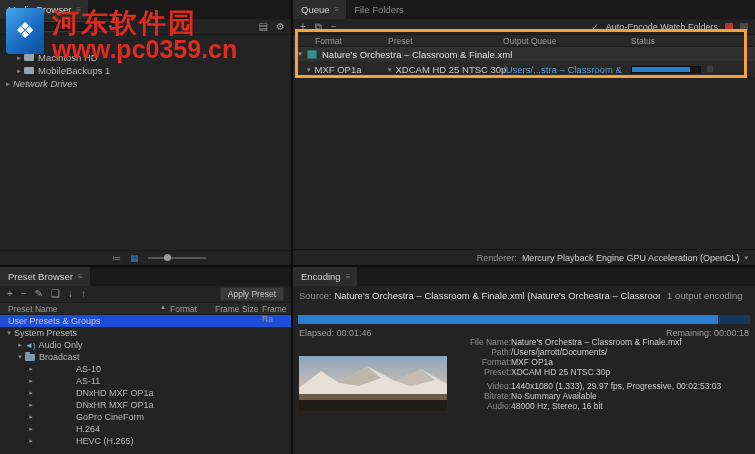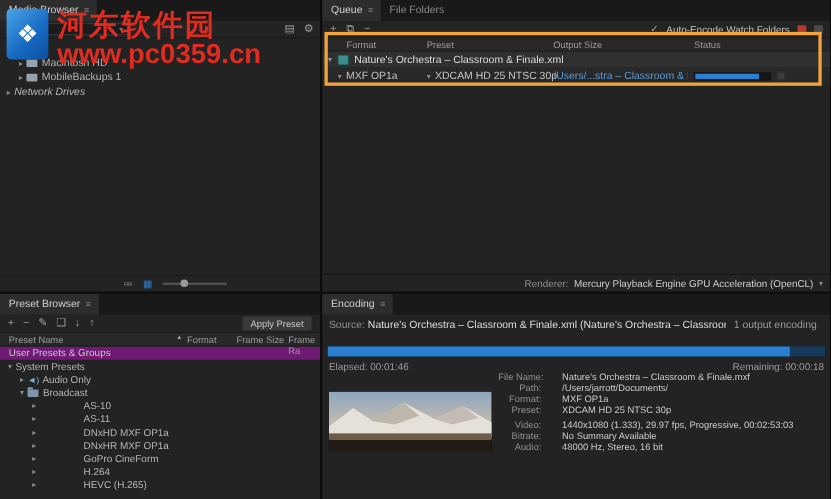--- a/index.html
+++ b/index.html
@@ -81,21 +81,21 @@
   .pb-toolbar { height:17px; display:flex; align-items:center; gap:8px; padding:0 7px;
     border-bottom:1px solid #1b1b1b; }
   .apply-btn { margin-left:auto; background:#3a3a3a; border:1px solid #2c2c2c; border-radius:2px;
     color:#c6c6c6; font-size:8.5px; padding:1px 7px; }
   .pb-colhead { position:relative; height:12px; background:#282828; border-bottom:1px solid #1d1d1d;
     color:#9a9a9a; font-size:8.5px; }
   .pb-colhead span { position:absolute; top:1px; }
   .pc-name { left:8px; } .pc-sort { left:160px; font-size:6px; top:3px; }
   .pc-format { left:170px; } .pc-size { left:215px; } .pc-rate { left:262px; }
   .prow { display:flex; align-items:center; height:12px; color:#b5b5b5; font-size:9px; }
-  .prow.group { background:#701a75; color:#c8c8c8; padding-left:8px; }
+  .prow.group { background:#1d4ed8; color:#c8c8c8; padding-left:8px; }
   .prow .arw { width:10px; text-align:center; color:#8a8a8a; font-size:7px; flex:none; }
   .pind0 { padding-left:4px; } .pind1 { padding-left:15px; } .pind2 { padding-left:26px;gap:40px; }
   .audio-icon { color:#7fb2d9; font-size:8px; margin-right:3px; }
   .folder-icon { position:relative; width:10px; height:7px; background:#7d96ab; border-radius:1px;
     margin-right:4px; flex:none; }
   .folder-icon::before { content:""; position:absolute; top:-2px; left:0; width:5px; height:2px;
     background:#7d96ab; border-radius:1px 1px 0 0; }
 
   
   .enc-body { position:relative; height:168px; }
@@ -107,21 +107,21 @@
   .enc-bar { position:absolute; left:5px; right:5px; top:29px; height:9px; background:#15395c; }
   .enc-times { position:absolute; left:6px; right:6px; top:42px; display:flex;
     justify-content:space-between; color:#9a9a9a; font-size:9px; }
   .enc-preview-label { position:absolute; left:6px; top:57px; display:flex; gap:5px; align-items:center;
     color:#c0c0c0;margin-top:44px; }
   .enc-preview-label .arw { color:#8a8a8a; font-size:7px; }
   .thumb { position:absolute; left:6px; top:70px; width:148px; height:55px; background:#000; }
   .details { position:absolute; left:160px; top:51px; right:2px; }
   .drow { display:flex; line-height:10px; font-size:8.5px; white-space:nowrap; }
   .drow.gap { margin-top:4px; }
-  .dkey { width:58px; text-align:right; color:#8f8f8f; flex:none; padding-right:19px; }
+  .dkey { width:58px; text-align:right; color:#8f8f8f; flex:none; padding-right:0; }
   .dval { color:#cbcbcb; overflow:hidden; }
 
   
   .watermark { position:absolute; left:6px; top:8px; z-index:50; display:flex; gap:8px; pointer-events:none; }
   .wm-icon { width:38px; height:46px; border-radius:4px;
     background:linear-gradient(135deg,#4aa6e8 0%,#1668c0 60%,#0d4f9e 100%);
     display:flex; align-items:center; justify-content:center;
     color:#fff; font-size:22px; }
   .wm-text .wm-title { color:#e02b20; font-size:27px; font-weight:bold; letter-spacing:2px; line-height:30px; }
   .wm-text .wm-url { color:#e02b20; font-size:25px; font-weight:bold; line-height:22px; }
@@ -187,21 +187,21 @@
       <div class="q-tool-right">
         <span class="check-icon">✓</span>
         <span class="auto-label">Auto-Encode Watch Folders</span>
         <span class="stop-btn"></span>
         <span class="pause-btn"></span>
       </div>
     </div>
     <div class="q-colhead">
       <span class="qc-format">Format</span>
       <span class="qc-preset">Preset</span>
-      <span class="qc-output">Output Size</span>
+      <span class="qc-output">Output Queue</span>
       <span class="qc-status">Status</span>
     </div>
     <div class="q-row1">
       <span class="arw">▾</span>
       <span class="src-icon"></span>
       <span class="q-src-label">Nature's Orchestra – Classroom &amp; Finale.xml</span>
     </div>
     <div class="q-row2">
       <div class="cell c-format">
         <span class="dd-arw">▾</span>

